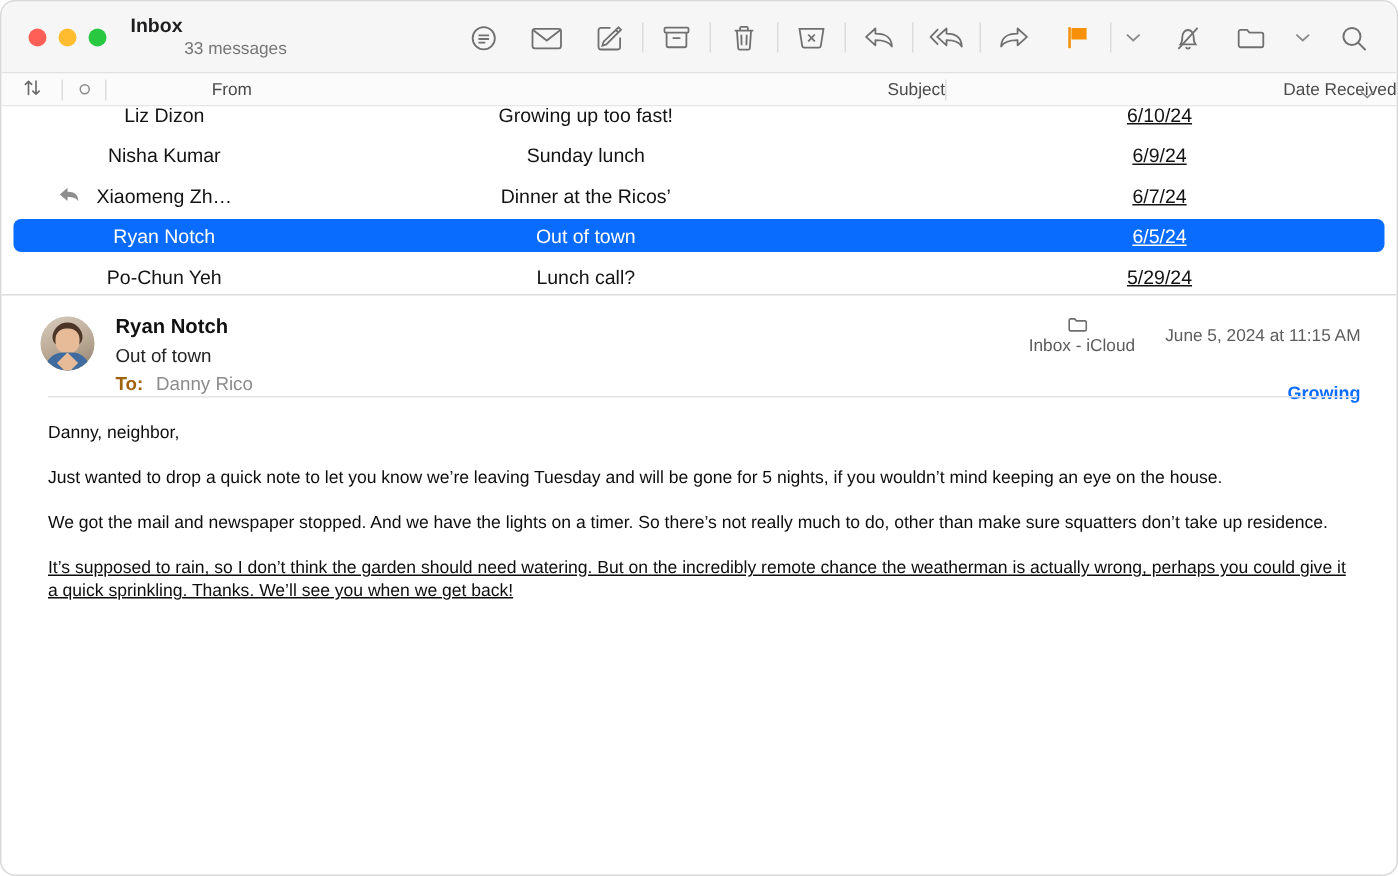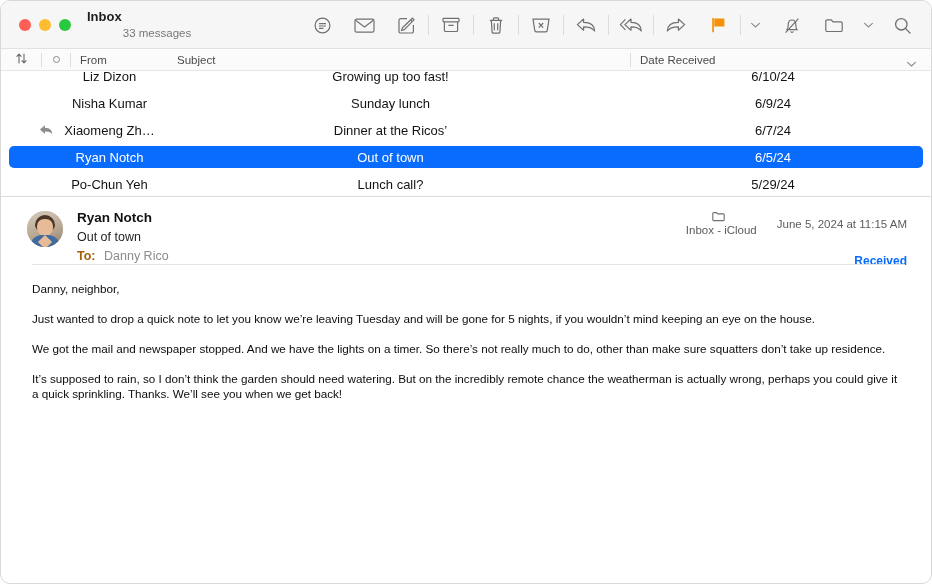--- a/index.html
+++ b/index.html
@@ -66,21 +66,21 @@
   .tb-spacer { flex: 1; }
   .tb-btn svg { display: block; }
 
   
   .list-header {
     position: relative;
     height: 22px;
     background: #fbfbfb;
     border-bottom: 1px solid #e6e6e6;
     display: flex; align-items: center;
-    font-size: 11.5px; color: #4a4a4a;
+    font-size: 11.5px; color: #4a4a4a; text-align: right;
   }
   .lh-sort { width: 40px; display: flex; align-items: center; justify-content: center; color:#6a6a6a; }
   .lh-div { width: 1px; height: 14px; background: #dedede; }
   .lh-unread { width: 28px; display: flex; align-items: center; justify-content: center; }
   .lh-unread .circ {
     width: 7px; height: 7px; border-radius: 50%;
     border: 1.2px solid #8a8a8a;
   }
   .lh-from { width: 97px; padding-left: 9px; }
   .lh-subject { flex: 1; padding-left: 9px; }
@@ -100,21 +100,21 @@
     height: 22px;
     font-size: 13px; color: #131313;
     margin: 0 8px;
     border-radius: 5px;
   }
   .row.selected { background: #0a6cff; color: #ffffff; }
   .row-reply { width: 52px; display: flex; align-items: center; justify-content: flex-end; padding-right: 8px; color: #8e8e8e; }
   .row.selected .row-reply { color: #ffffff; }
   .row-from { width: 97px; overflow: hidden; white-space: nowrap; }
   .row-subject { flex: 1; overflow: hidden; white-space: nowrap; }
-  .row-date { width: 300px; }
+  .row-date { width: 300px; text-decoration: underline; }
   .row-spacer { height: 5px; }
 
   
   .msg-header {
     position: relative;
     padding: 12px 16px 0 26px;
     height: 68px;
   }
   .mh-left { display: flex; align-items: flex-start; }
   .avatar {
@@ -150,21 +150,21 @@
   }
 
   
   .msg-body {
     padding: 16px 32px 0 31px;
     font-size: 11.7px;
     color: #0d0d0d;
     line-height: 15px;
   }
   .msg-body p { margin-bottom: 15px; }
-  .msg-body p:last-child { margin-bottom: 0; }
+  .msg-body p:last-child { margin-bottom: 0; text-decoration: underline; }
 </style>
 </head>
 <body>
 
 <div class="window">
 
   <div class="titlebar">
     <div class="traffic">
       <span class="light red"></span>
       <span class="light yellow"></span>
@@ -430,21 +430,21 @@
         <span class="mh-mailbox">
           <span>
             <svg width="13" height="11" viewBox="0 0 13 11" fill="none" stroke="currentColor" stroke-width="1.1" stroke-linejoin="round">
               <path d="M0.8 2.5 A0.9 0.9 0 0 1 1.7 1.6 H4.5 L5.6 2.9 H11.3 A0.9 0.9 0 0 1 12.2 3.8 V8.7 A0.9 0.9 0 0 1 11.3 9.6 H1.7 A0.9 0.9 0 0 1 0.8 8.7 Z"></path>
             </svg>
           </span>
           <span>Inbox - iCloud</span>
         </span>
         <span>June 5, 2024 at 11:15 AM</span>
       </div>
-      <div class="mh-details">Received</div>
+      <div class="mh-details">Growing</div>
     </div>
 
     <div class="mh-rule"></div>
   </div>
 
   <div class="msg-body" id="body">
       <p>Danny, neighbor,</p>
       <p>Just wanted to drop a quick note to let you know we’re leaving Tuesday and will be gone for 5 nights, if you wouldn’t mind keeping an eye on the house.</p>
       <p>We got the mail and newspaper stopped. And we have the lights on a timer. So there’s not really much to do, other than make sure squatters don’t take up residence.</p>
       <p>It’s supposed to rain, so I don’t think the garden should need watering. But on the incredibly remote chance the weatherman is actually wrong, perhaps you could give it a quick sprinkling. Thanks. We’ll see you when we get back!</p>

